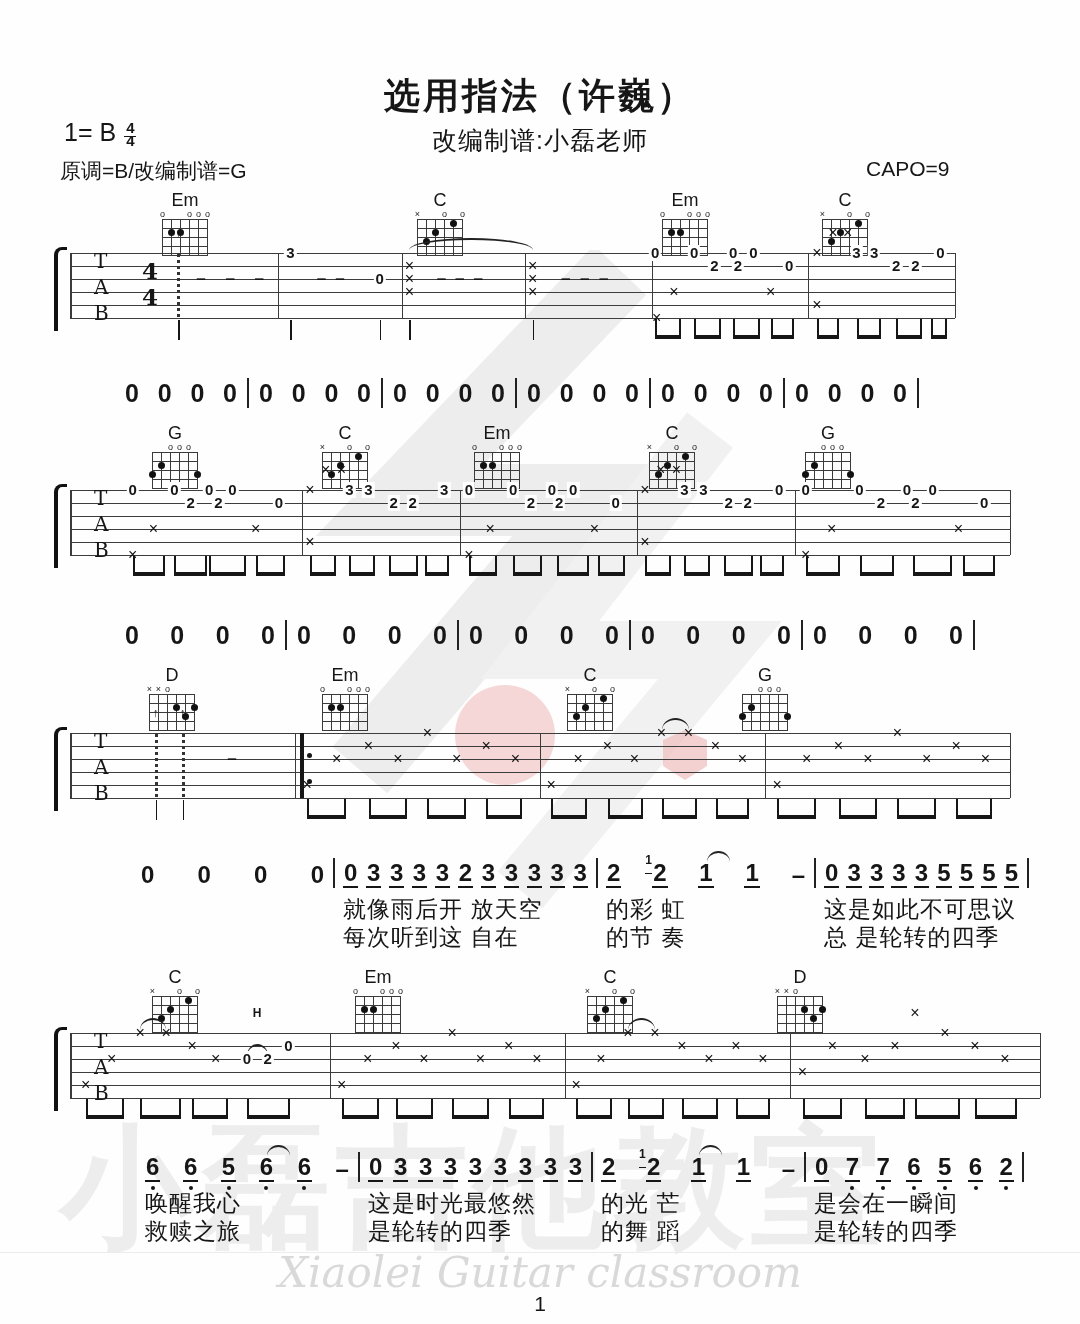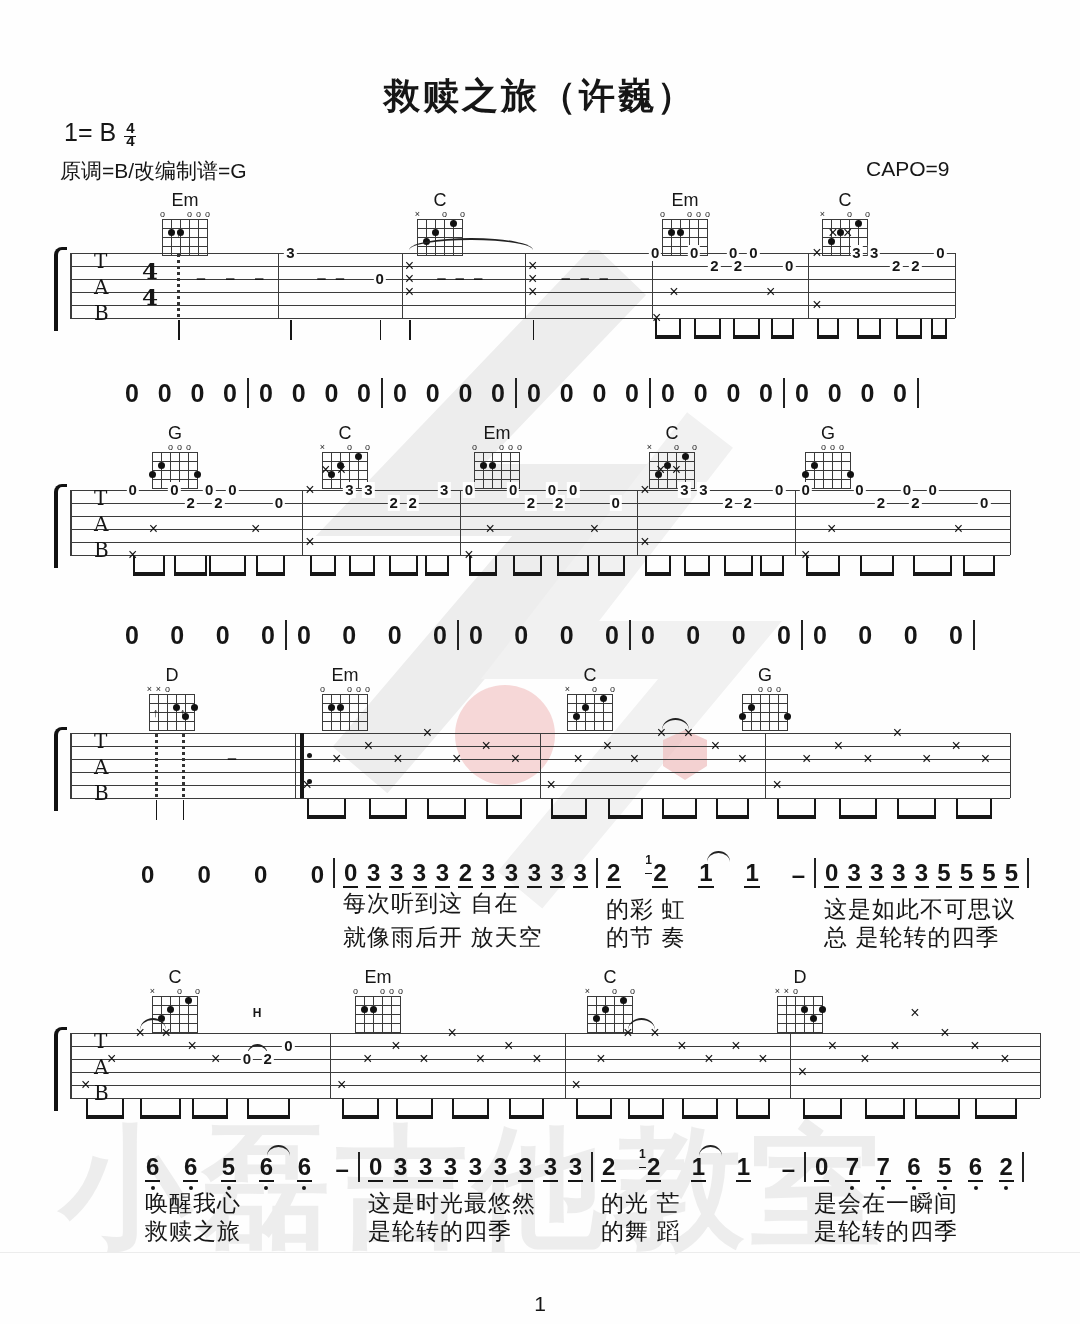--- a/index.html
+++ b/index.html
@@ -73,23 +73,25 @@
 
 <div id="page">
 
   <svg class="abs wm" style="left:290px;top:250px;" width="520" height="680" viewBox="0 0 520 680">
     <path d="M 330 20 L 110 250 L 300 250 L 70 520" stroke="#ededed" stroke-width="72" fill="none"></path>
     <path d="M 420 180 L 250 400 L 430 400 L 230 640" stroke="#f1f1f1" stroke-width="58" fill="none"></path>
     <circle cx="215" cy="485" r="50" fill="#f3caca" opacity="0.75"></circle>
     <path d="M 395 480 l 22 10 v 26 l -22 14 l -22 -14 v -26 z" fill="#eebdbd" opacity="0.7"></path>
   </svg>
   <div class="abs wm" id="wm-cn">小磊吉他教室</div>
+  <div class="abs wm ctr" id="wm-en">Xiaolei Guitar classroom</div>
   <div class="abs" id="divider"></div>
 
-  <div class="abs ctr" id="title">救赎之旅（许巍）</div>
+  <div class="abs ctr" id="title">选用指法（许巍）</div>
+  <div class="abs ctr" id="subtitle">改编制谱:小磊老师</div>
   <div class="abs" id="keysig">
     <span>1= B</span><span class="frac"><span class="fl">4</span><br><span>4</span></span>
   </div>
   <div class="abs" id="origin">原调=B/改编制谱=G</div>
   <div class="abs" id="capo">CAPO=9</div>
 
   <div id="sheet">
       <div class="brk" style="left: 54px; top: 247px; height: 81px;"></div>
       <div class="sline" style="left: 70px; top: 253px; width: 885px;"></div>
       <div class="sline" style="left: 70px; top: 266px; width: 885px;"></div>
@@ -776,22 +778,22 @@
             <span class="tok u">3</span>
             <span class="tok u">3</span>
             <span class="tok u">3</span>
             <span class="tok u">2</span>
             <span class="tok u">3</span>
             <span class="tok u">3</span>
             <span class="tok u">3</span>
             <span class="tok u">3</span>
             <span class="tok u">3</span>
           </div>
+          <div class="lyr">就像雨后开 放天空</div>
           <div class="lyr lyr2">每次听到这 自在</div>
-          <div class="lyr">就像雨后开 放天空</div>
         </div>
         <div class="mbar"></div>
         <div class="mcol" style="width: 200px;">
           <div class="mrow">
             <span class="tok u">2</span>
             <span class="tok u">2<span class="grace">1</span></span>
             <span class="tok u tie">1</span>
             <span class="tok u">1</span>
             <span class="tok">–</span>
           </div>

